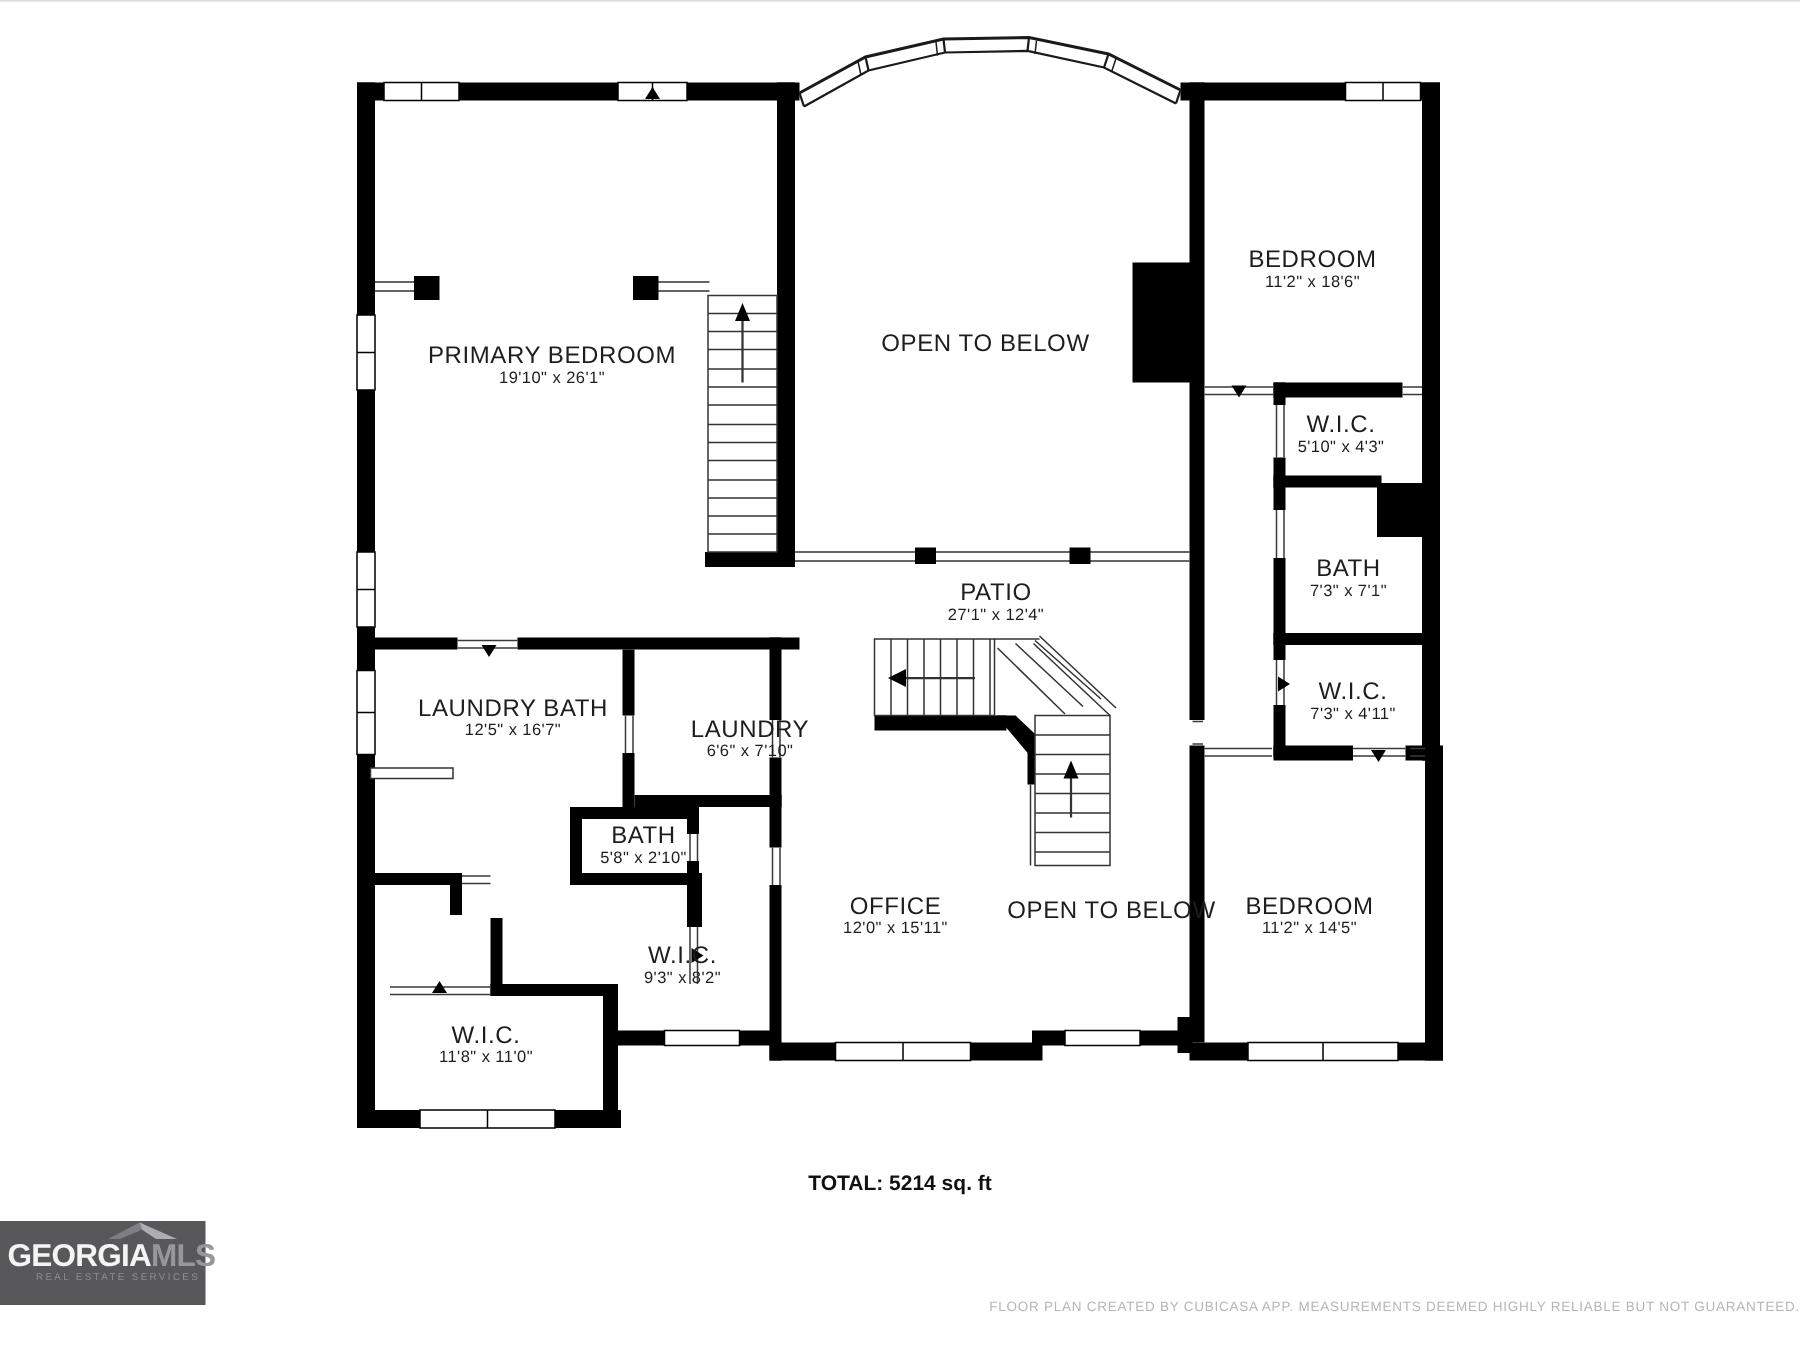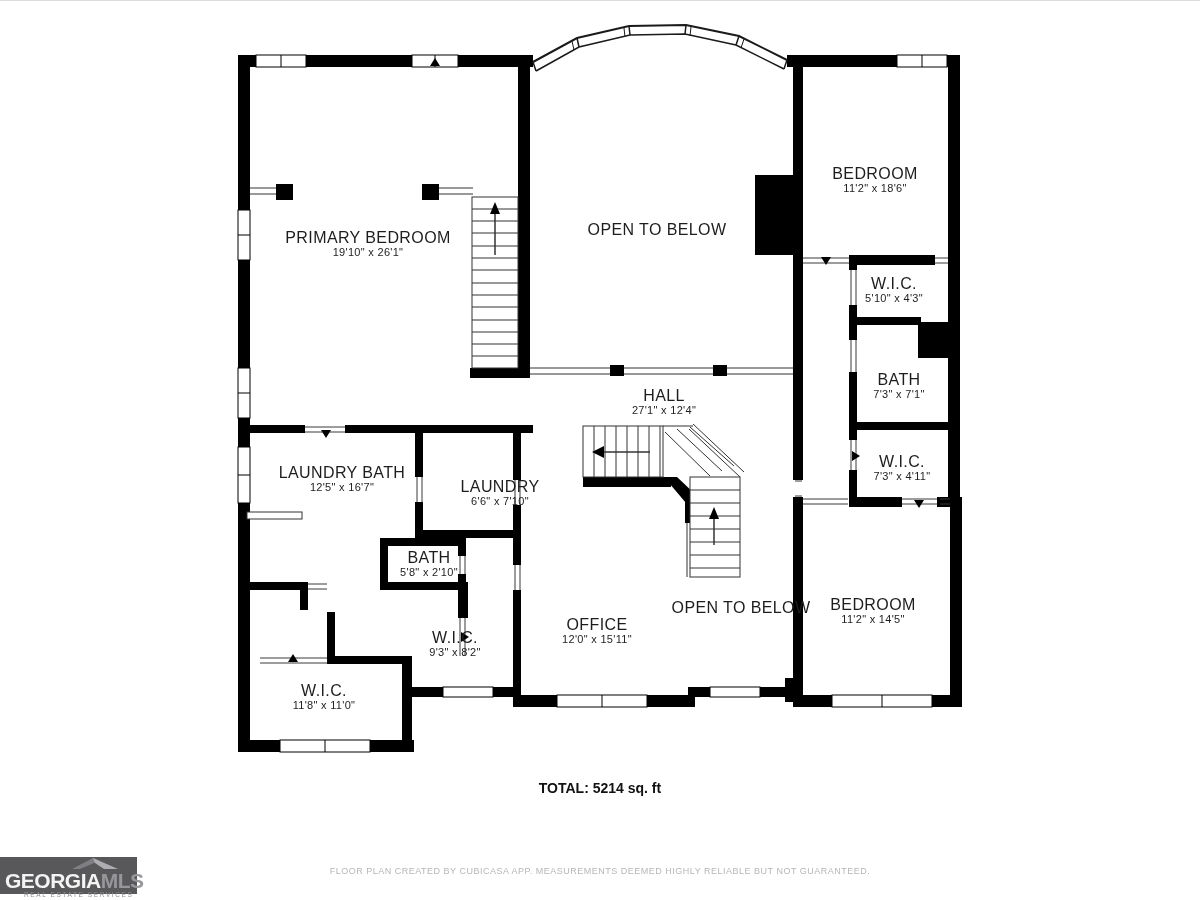--- a/index.html
+++ b/index.html
@@ -8,23 +8,23 @@
   #page-border{position:absolute;top:0;left:0;width:1200px;height:0;border-top:1px solid #dcdcdc;}
   #plan-svg{position:absolute;top:0;left:0;}
   #room-labels{position:absolute;top:0;left:0;width:1200px;height:900px;pointer-events:none;}
   .room-label{position:absolute;transform:translate(-50%,-50%);text-align:center;
               color:#1d1d1d;white-space:nowrap;}
   .room-name{font-size:16px;letter-spacing:.4px;line-height:14px;}
   .room-dims{font-size:11px;letter-spacing:.3px;line-height:14px;}
   #summary{position:absolute;left:0;top:781px;width:1200px;text-align:center;color:#111;}
   #summary .total{font-size:14px;font-weight:bold;line-height:15px;}
   #summary .line{font-size:13px;line-height:15px;}
-  #disclaimer{position:absolute;left:0;top:866px;width:1200px;text-align:center;
+  #disclaimer{position:absolute;left:0;top:866px;width:1200px;text-align:right;
               font-size:9px;letter-spacing:.5px;color:#b6b6b6;}
-  #logo{position:absolute;left:0;top:857px;width:137px;height:37px;background:#58585a;}
+  #logo{position:absolute;left:0;top:814px;width:137px;height:56px;background:#58585a;}
   #logo .brand{position:absolute;left:5px;top:13px;font-size:21px;font-weight:bold;
                letter-spacing:-0.5px;line-height:21px;white-space:nowrap;}
   #logo .brand .primary{color:#f4f4f4;}
   #logo .brand .secondary{color:#97979b;}
   #logo .tagline{position:absolute;left:24px;top:34px;font-size:6.5px;letter-spacing:1.6px;
                  color:#8e8e92;white-space:nowrap;}
   #logo svg{position:absolute;left:0;top:0;}
 </style>
 </head>
 <body>
@@ -231,21 +231,21 @@
       </div>
       <div class="room-label" style="left: 899px; top: 387px;">
         <div class="room-name">BATH</div>
         <div class="room-dims">7'3" x 7'1"</div>
       </div>
       <div class="room-label" style="left: 902px; top: 469px;">
         <div class="room-name">W.I.C.</div>
         <div class="room-dims">7'3" x 4'11"</div>
       </div>
       <div class="room-label" style="left: 664px; top: 403px;">
-        <div class="room-name">HALL</div>
+        <div class="room-name">PATIO</div>
         <div class="room-dims">27'1" x 12'4"</div>
       </div>
       <div class="room-label" style="left: 342px; top: 480px;">
         <div class="room-name">LAUNDRY BATH</div>
         <div class="room-dims">12'5" x 16'7"</div>
       </div>
       <div class="room-label" style="left: 468px; top: 494px; margin-left: 32px;">
         <div class="room-name">LAUNDRY</div>
         <div class="room-dims">6'6" x 7'10"</div>
       </div>
@@ -254,21 +254,21 @@
         <div class="room-dims">5'8" x 2'10"</div>
       </div>
       <div class="room-label" style="left: 455px; top: 645px;">
         <div class="room-name">W.I.C.</div>
         <div class="room-dims">9'3" x 8'2"</div>
       </div>
       <div class="room-label" style="left: 324px; top: 698px;">
         <div class="room-name">W.I.C.</div>
         <div class="room-dims">11'8" x 11'0"</div>
       </div>
-      <div class="room-label" style="left: 597px; top: 632px;">
+      <div class="room-label" style="left: 597px; top: 612px;">
         <div class="room-name">OFFICE</div>
         <div class="room-dims">12'0" x 15'11"</div>
       </div>
       <div class="room-label" style="left: 741px; top: 608px;">
         <div class="room-name">OPEN TO BELOW</div>
       </div>
       <div class="room-label" style="left: 873px; top: 612px;">
         <div class="room-name">BEDROOM</div>
         <div class="room-dims">11'2" x 14'5"</div>
       </div>

